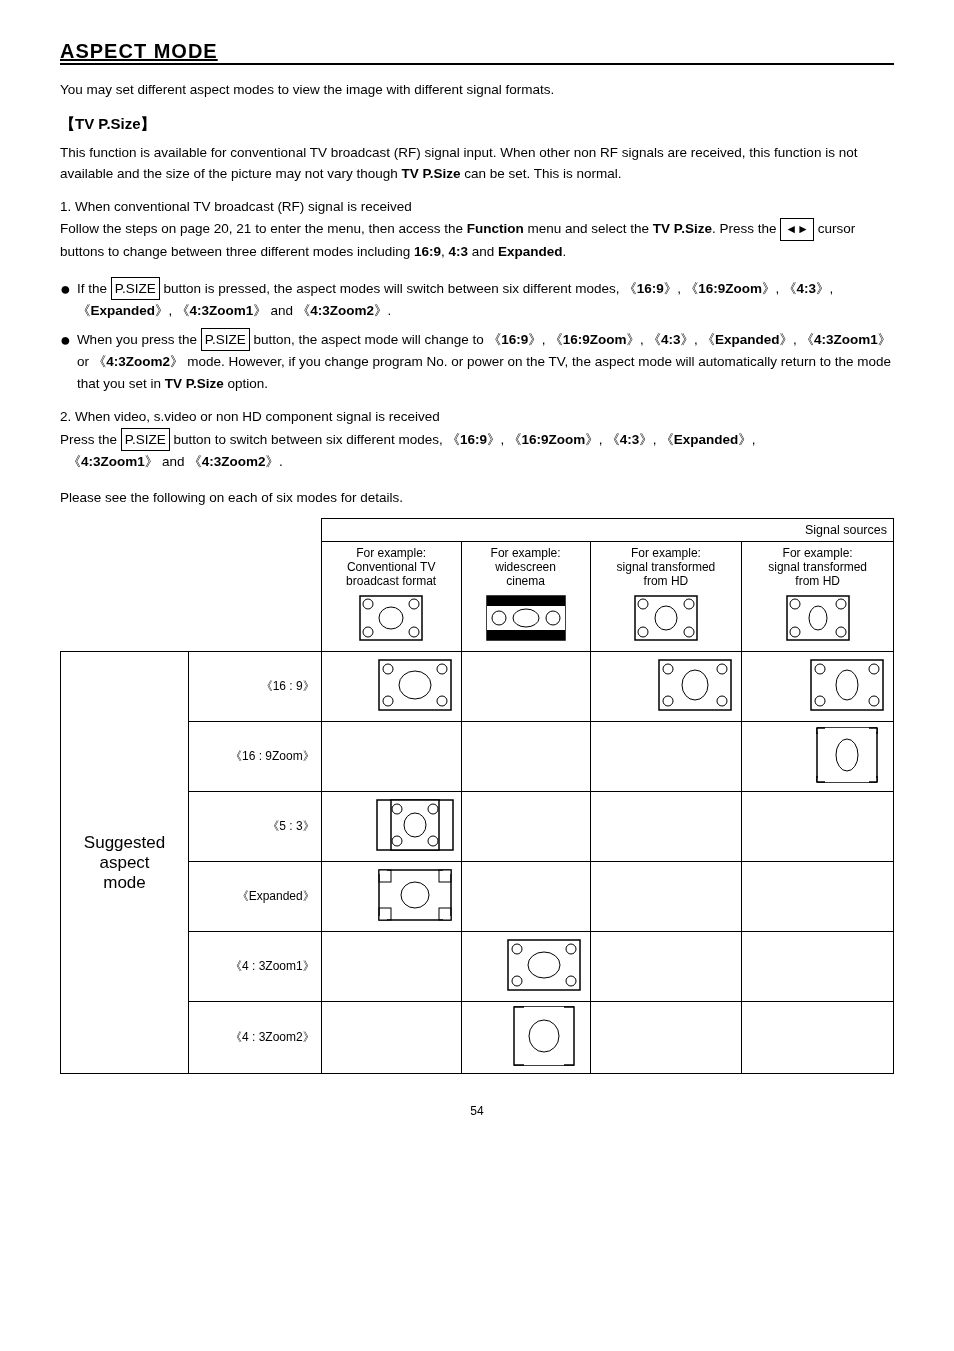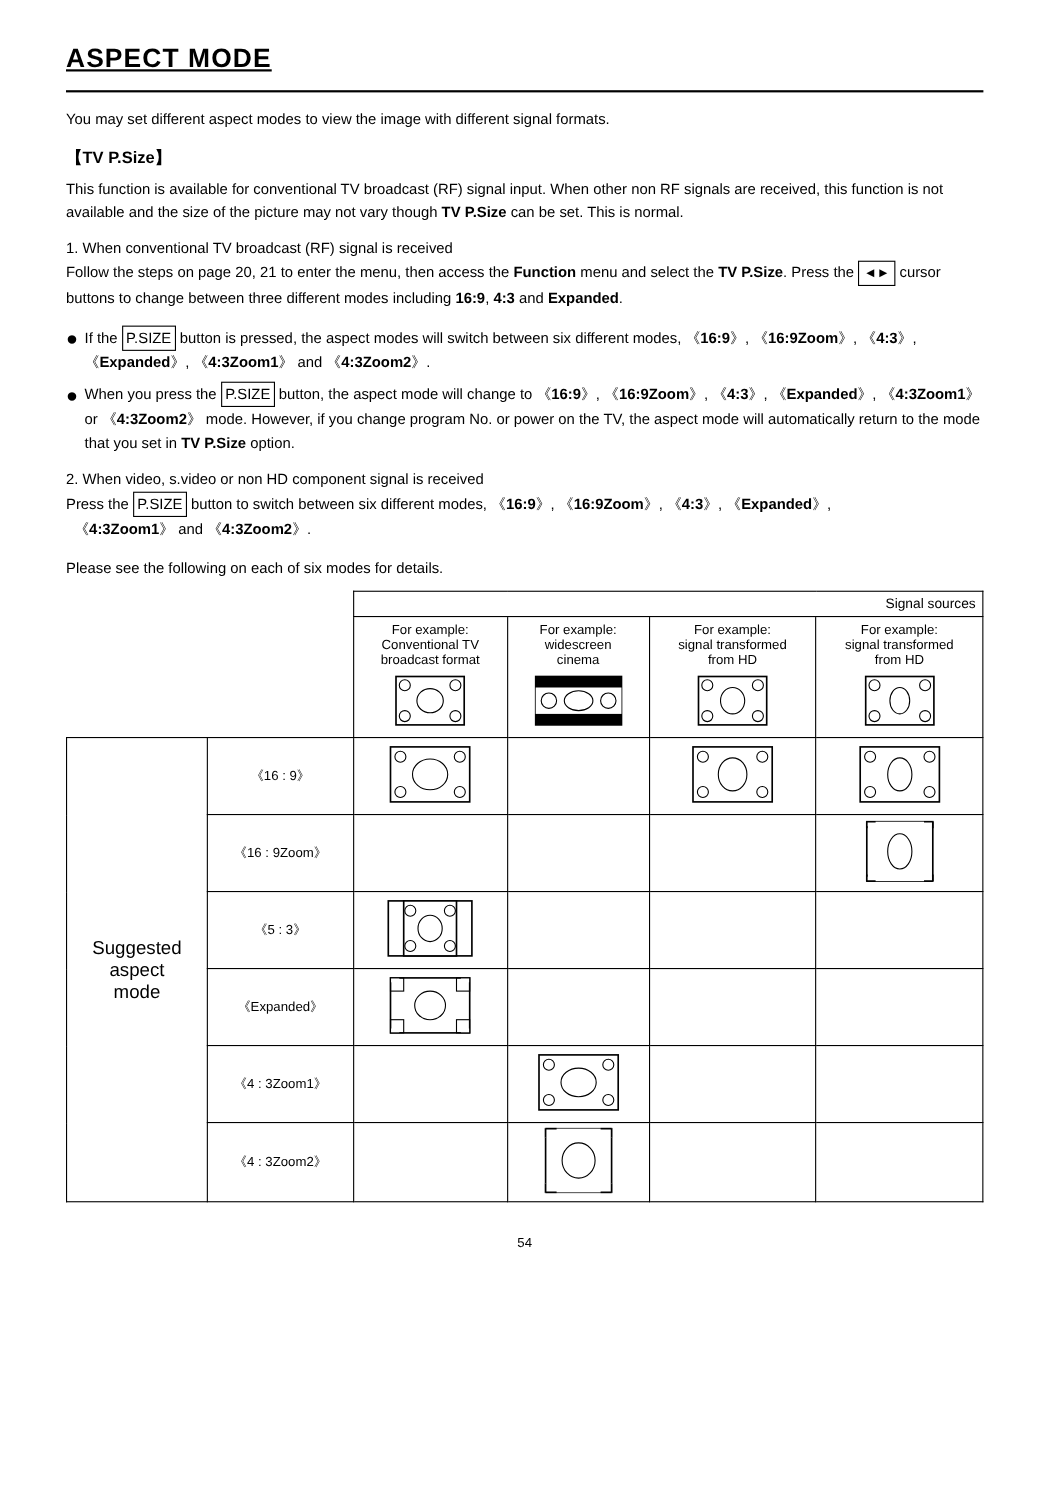--- a/index.html
+++ b/index.html
@@ -6,25 +6,25 @@
     body {
       background: #fff;
       font-family: Arial, sans-serif;
       font-size: 13.5px;
       color: #000;
       width: 954px;
       min-height: 1351px;
       padding: 40px 60px 40px 60px;
     }
     .page-title {
-      font-size: 24px;
+      font-size: 20px;
       font-weight: bold;
       text-decoration: underline;
       border-bottom: 2px solid #000;
-      padding-bottom: 14px;
+      padding-bottom: 0;
       margin-bottom: 14px;
       letter-spacing: 1px;
     }
     .intro-text {
       margin-bottom: 14px;
       line-height: 1.6;
     }
     .section-heading {
       font-size: 15px;
       font-weight: bold;
@@ -64,21 +64,21 @@
     }
 
     
     .aspect-table {
       width: 100%;
       border-collapse: collapse;
       margin-top: 10px;
     }
     .aspect-table td, .aspect-table th {
       border: 1px solid #000;
-      text-align: center;
+      text-align: right;
       vertical-align: middle;
       padding: 4px 6px;
       font-size: 12.5px;
     }
     .aspect-table .signal-sources-header {
       text-align: right;
       font-weight: normal;
     }
     .aspect-table .mode-label {
       font-size: 12px;

